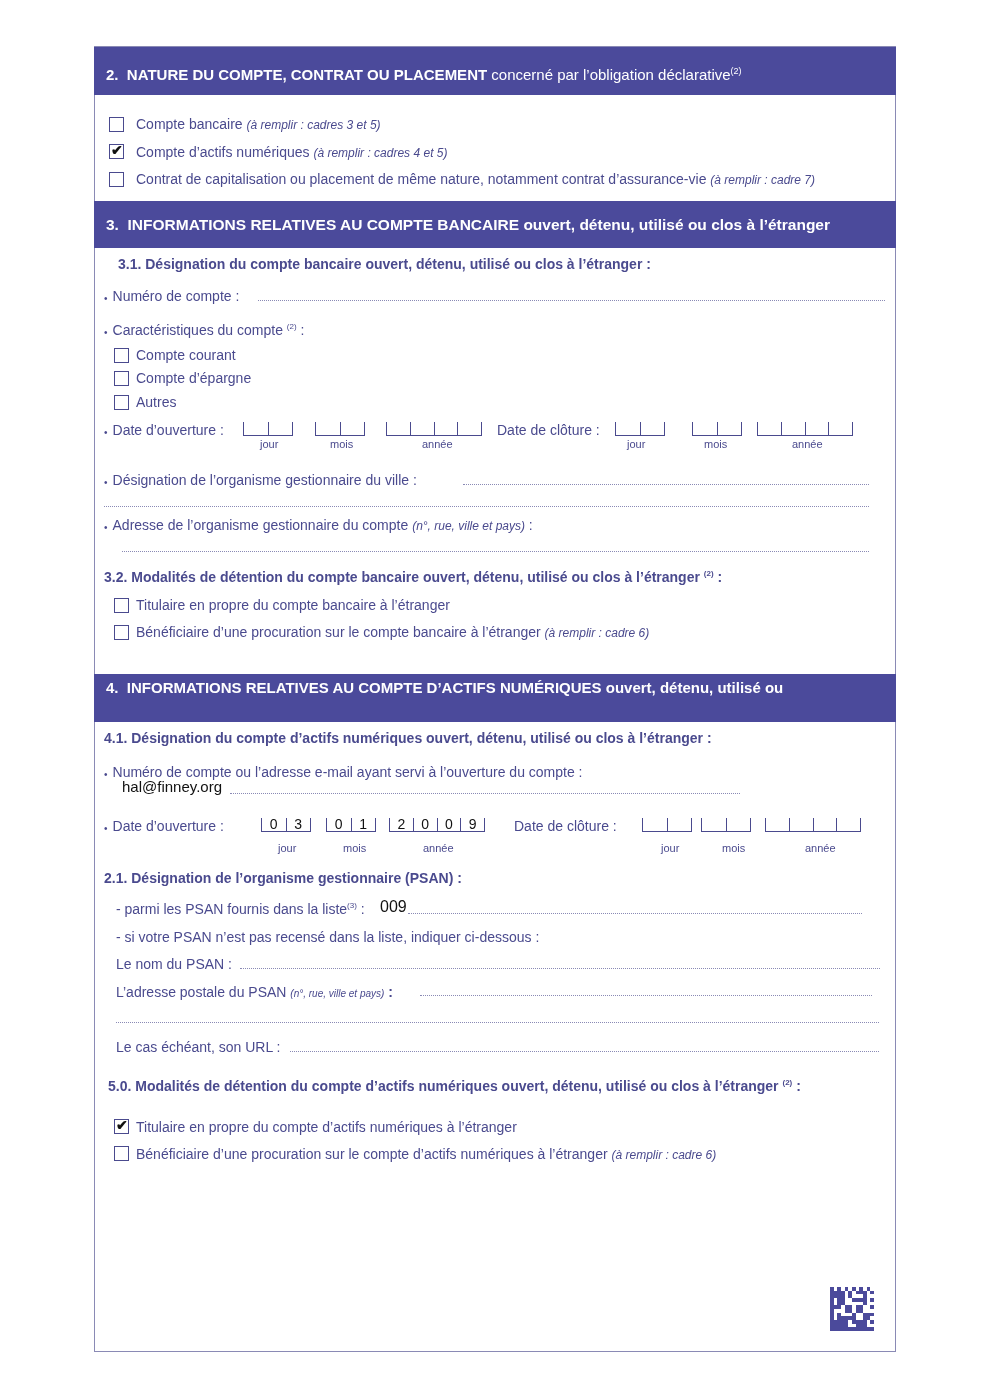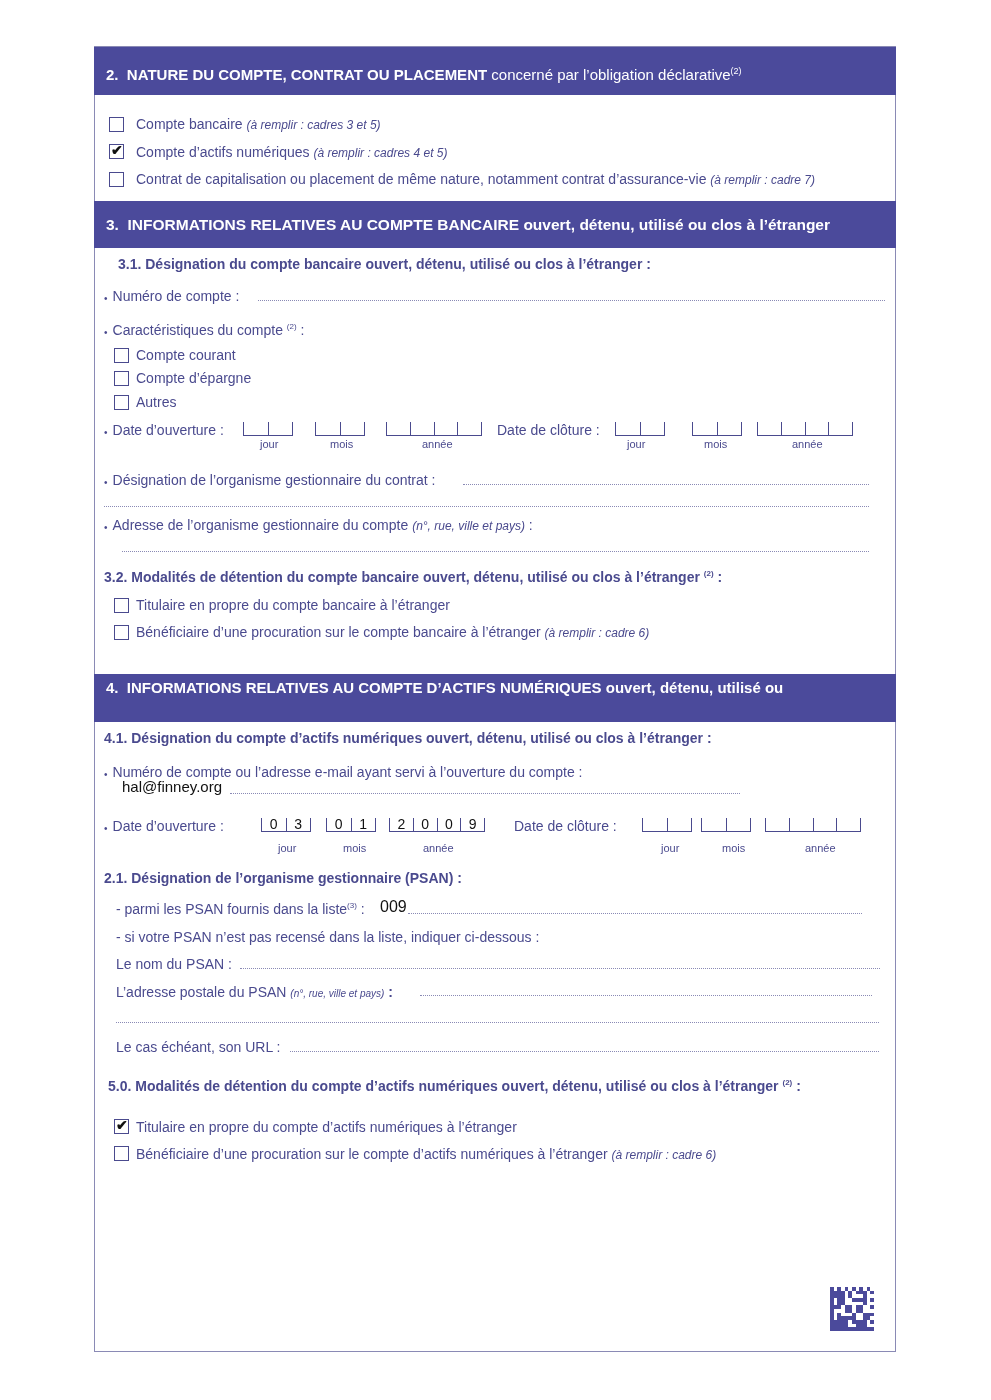--- a/index.html
+++ b/index.html
@@ -99,21 +99,21 @@
 <div class="box" style="left:757px;top:422px;width:96px;">
     <span></span>
     <span></span>
     <span></span>
     <span></span>
   </div>
 <div class="lbl" style="left:627px;top:438px;">jour</div>
 <div class="lbl" style="left:704px;top:438px;">mois</div>
 <div class="lbl" style="left:792px;top:438px;">année</div>
 
-<div class="abs t" style="left:104px;top:472px;"><span class="bullet">•</span><span>Désignation de l’organisme gestionnaire du contrat :</span></div>
+<div class="abs t" style="left:104px;top:472px;"><span class="bullet">•</span><span>Désignation de l’organisme gestionnaire du ville :</span></div>
 <div class="dots" style="left:463px;top:484px;width:406px;"></div>
 <div class="dots" style="left:104px;top:506px;width:765px;"></div>
 
 <div class="abs t" style="left:104px;top:517px;"><span class="bullet">•</span><span>Adresse de l’organisme gestionnaire du compte </span><span class="it">(n°, rue, ville et pays)</span><span> :</span></div>
 <div class="dots" style="left:122px;top:551px;width:747px;"></div>
 
 <div class="abs sub" style="left:104px;top:569px;"><span>3.2.  Modalités de détention du compte bancaire ouvert, détenu, utilisé ou clos à l’étranger</span> <span class="sup">(2)</span><span> :</span></div>
 
 <div class="cb" style="left:114px;top:598px;"></div>
 <div class="abs t" style="left:136px;top:597px;">Titulaire en propre du compte bancaire à l’étranger</div>

